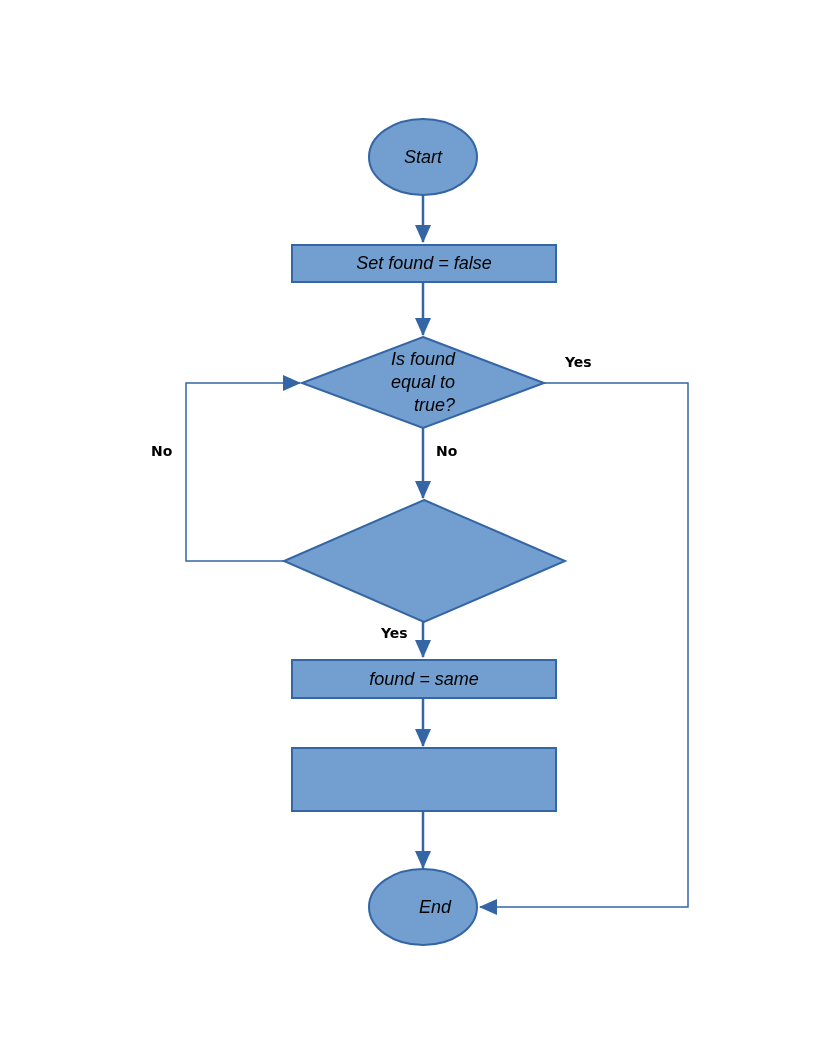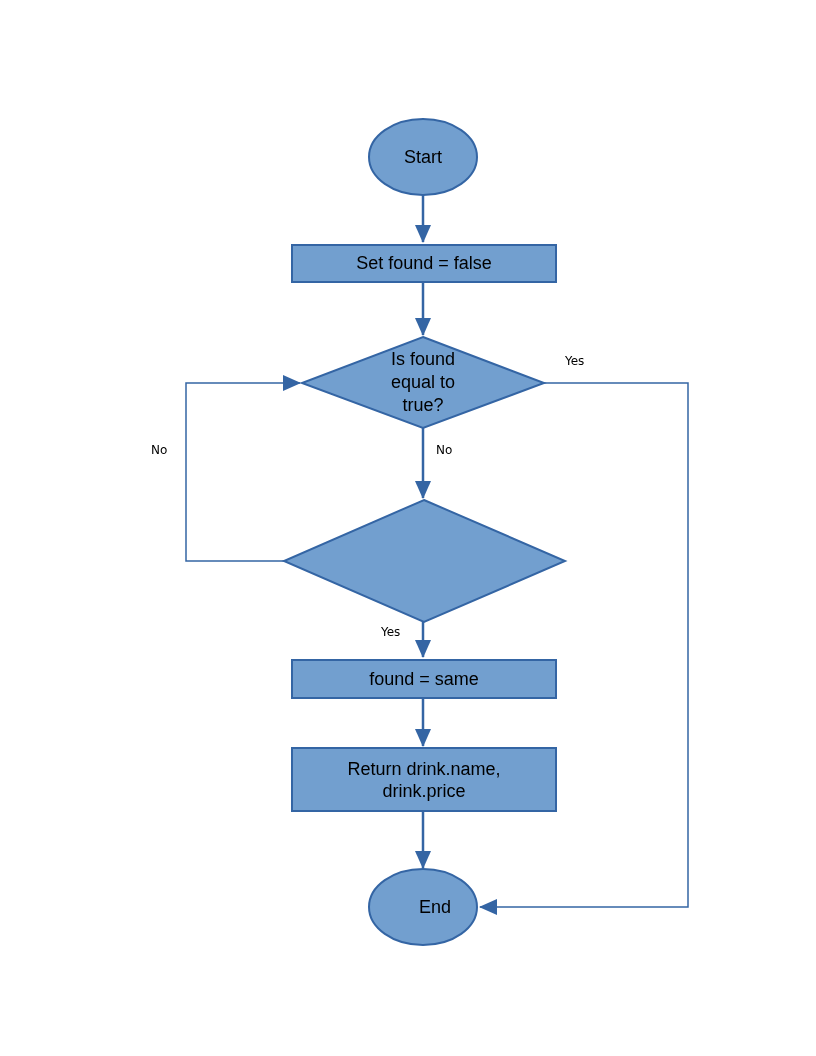--- a/index.html
+++ b/index.html
@@ -30,37 +30,38 @@
     stroke: var(--connector, #3465A4);
   }
   .connector.main { stroke-width: 2.5; }
   .connector.loop { stroke-width: 1.5; }
   .arrowhead-glyph { fill: var(--connector, #3465A4); }
   .node-label {
     position: absolute;
     display: flex;
     align-items: center;
     justify-content: center;
-    text-align: center;
+    text-align: right;
     color: var(--node-text, #000000);
     font-size: 18px;
     line-height: 23px;
     white-space: pre-line;
     pointer-events: none;
+    font-style: italic;
   }
   .node-label.small {
     font-size: 14px;
     line-height: 18px;
   }
   .node-label.two-line { line-height: 22px; }
   .edge-label {
     position: absolute;
     font-family: "DejaVu Sans", sans-serif;
-    font-weight: 400;
-    font-size: 12px;
+    font-weight: 700;
+    font-size: 14px;
     color: var(--edge-label-text, #000000);
     white-space: nowrap;
     pointer-events: none;
   }
 </style>
 </head>
 <body>
 
 <div class="page">
 
@@ -93,22 +94,20 @@
 
   <div class="node-label" style="left:323px; top:341px; width:200px; height:83px;">Is found
 equal to
 true?</div>
 
   <div class="node-label" style="left:292px; top:245px; width:264px; height:37px;">Set found = false</div>
 
 
   <div class="node-label" style="left:292px; top:660px; width:264px; height:38px;">found = same</div>
 
-  <div class="node-label two-line" style="left:292px; top:748px; width:264px; height:63px;">Return drink.name,
-drink.price</div>
 
   <div class="node-label" style="left:381px; top:869px; width:108px; height:76px;">End</div>
 
   <span class="edge-label" style="left:565px; top:354px;">Yes</span>
 
   <span class="edge-label" style="left:436px; top:443px;">No</span>
 
   <span class="edge-label" style="left:151px; top:443px;">No</span>
 
   <span class="edge-label" style="left:381px; top:625px;">Yes</span>

